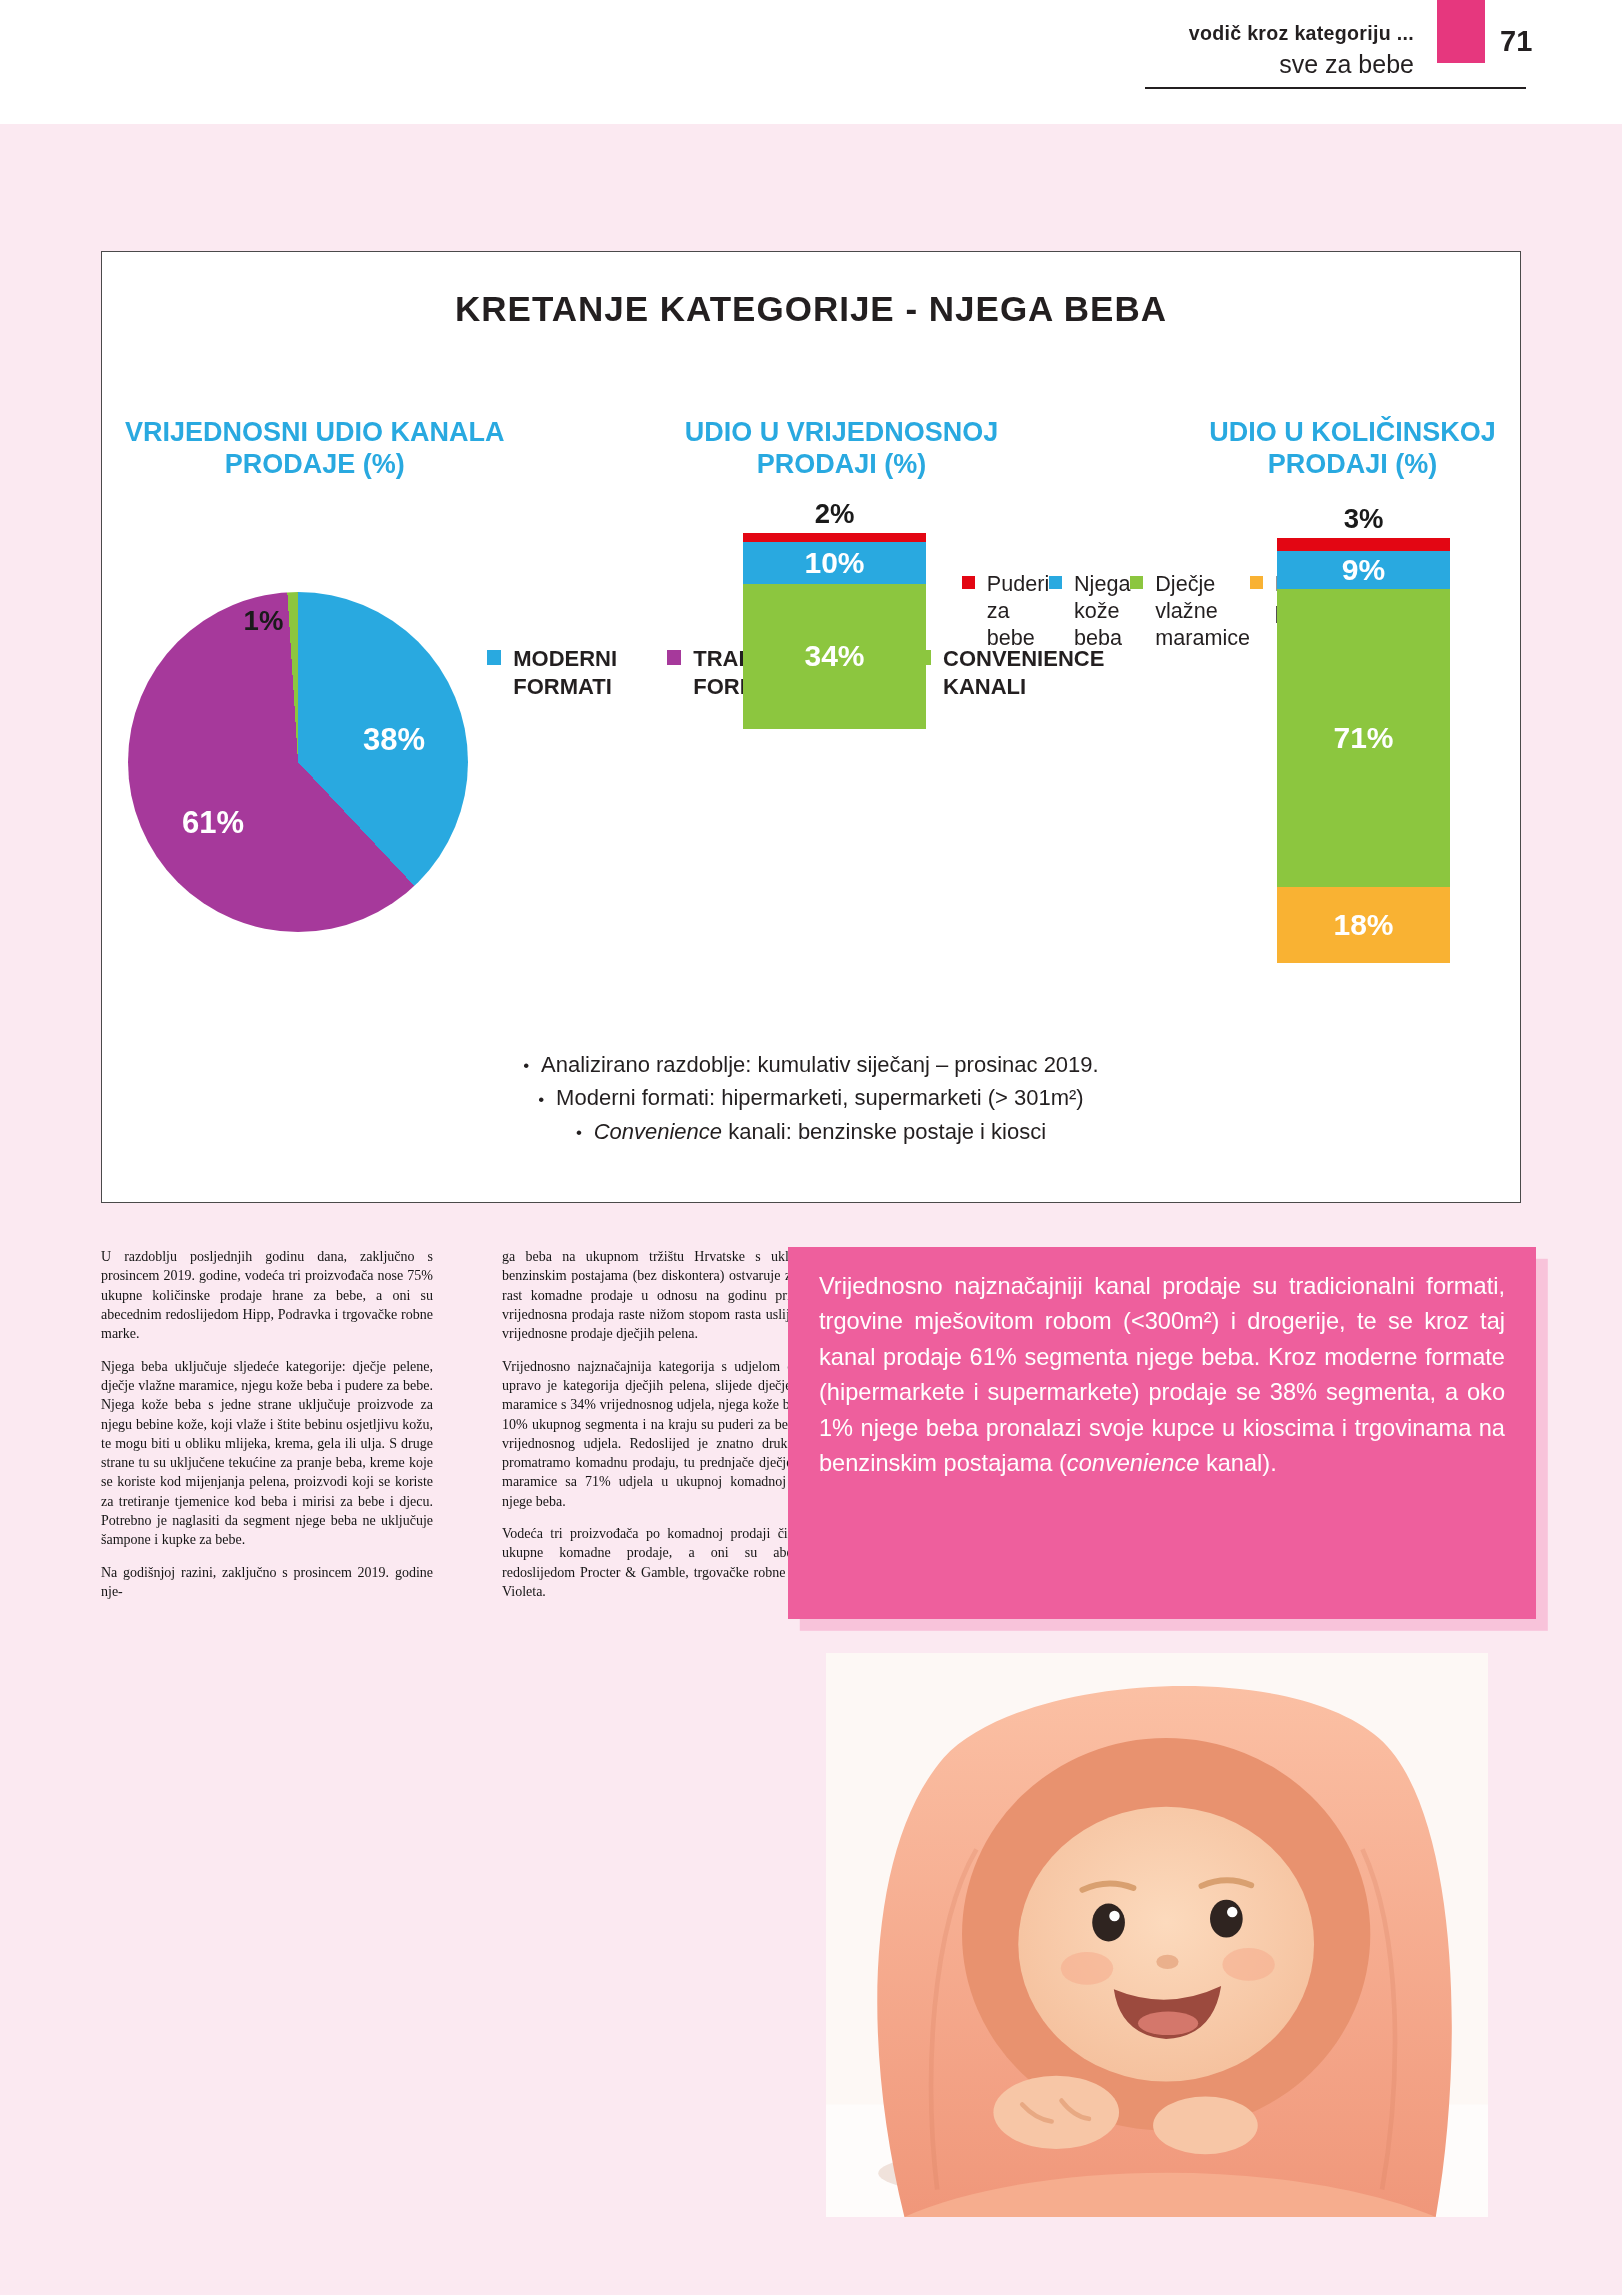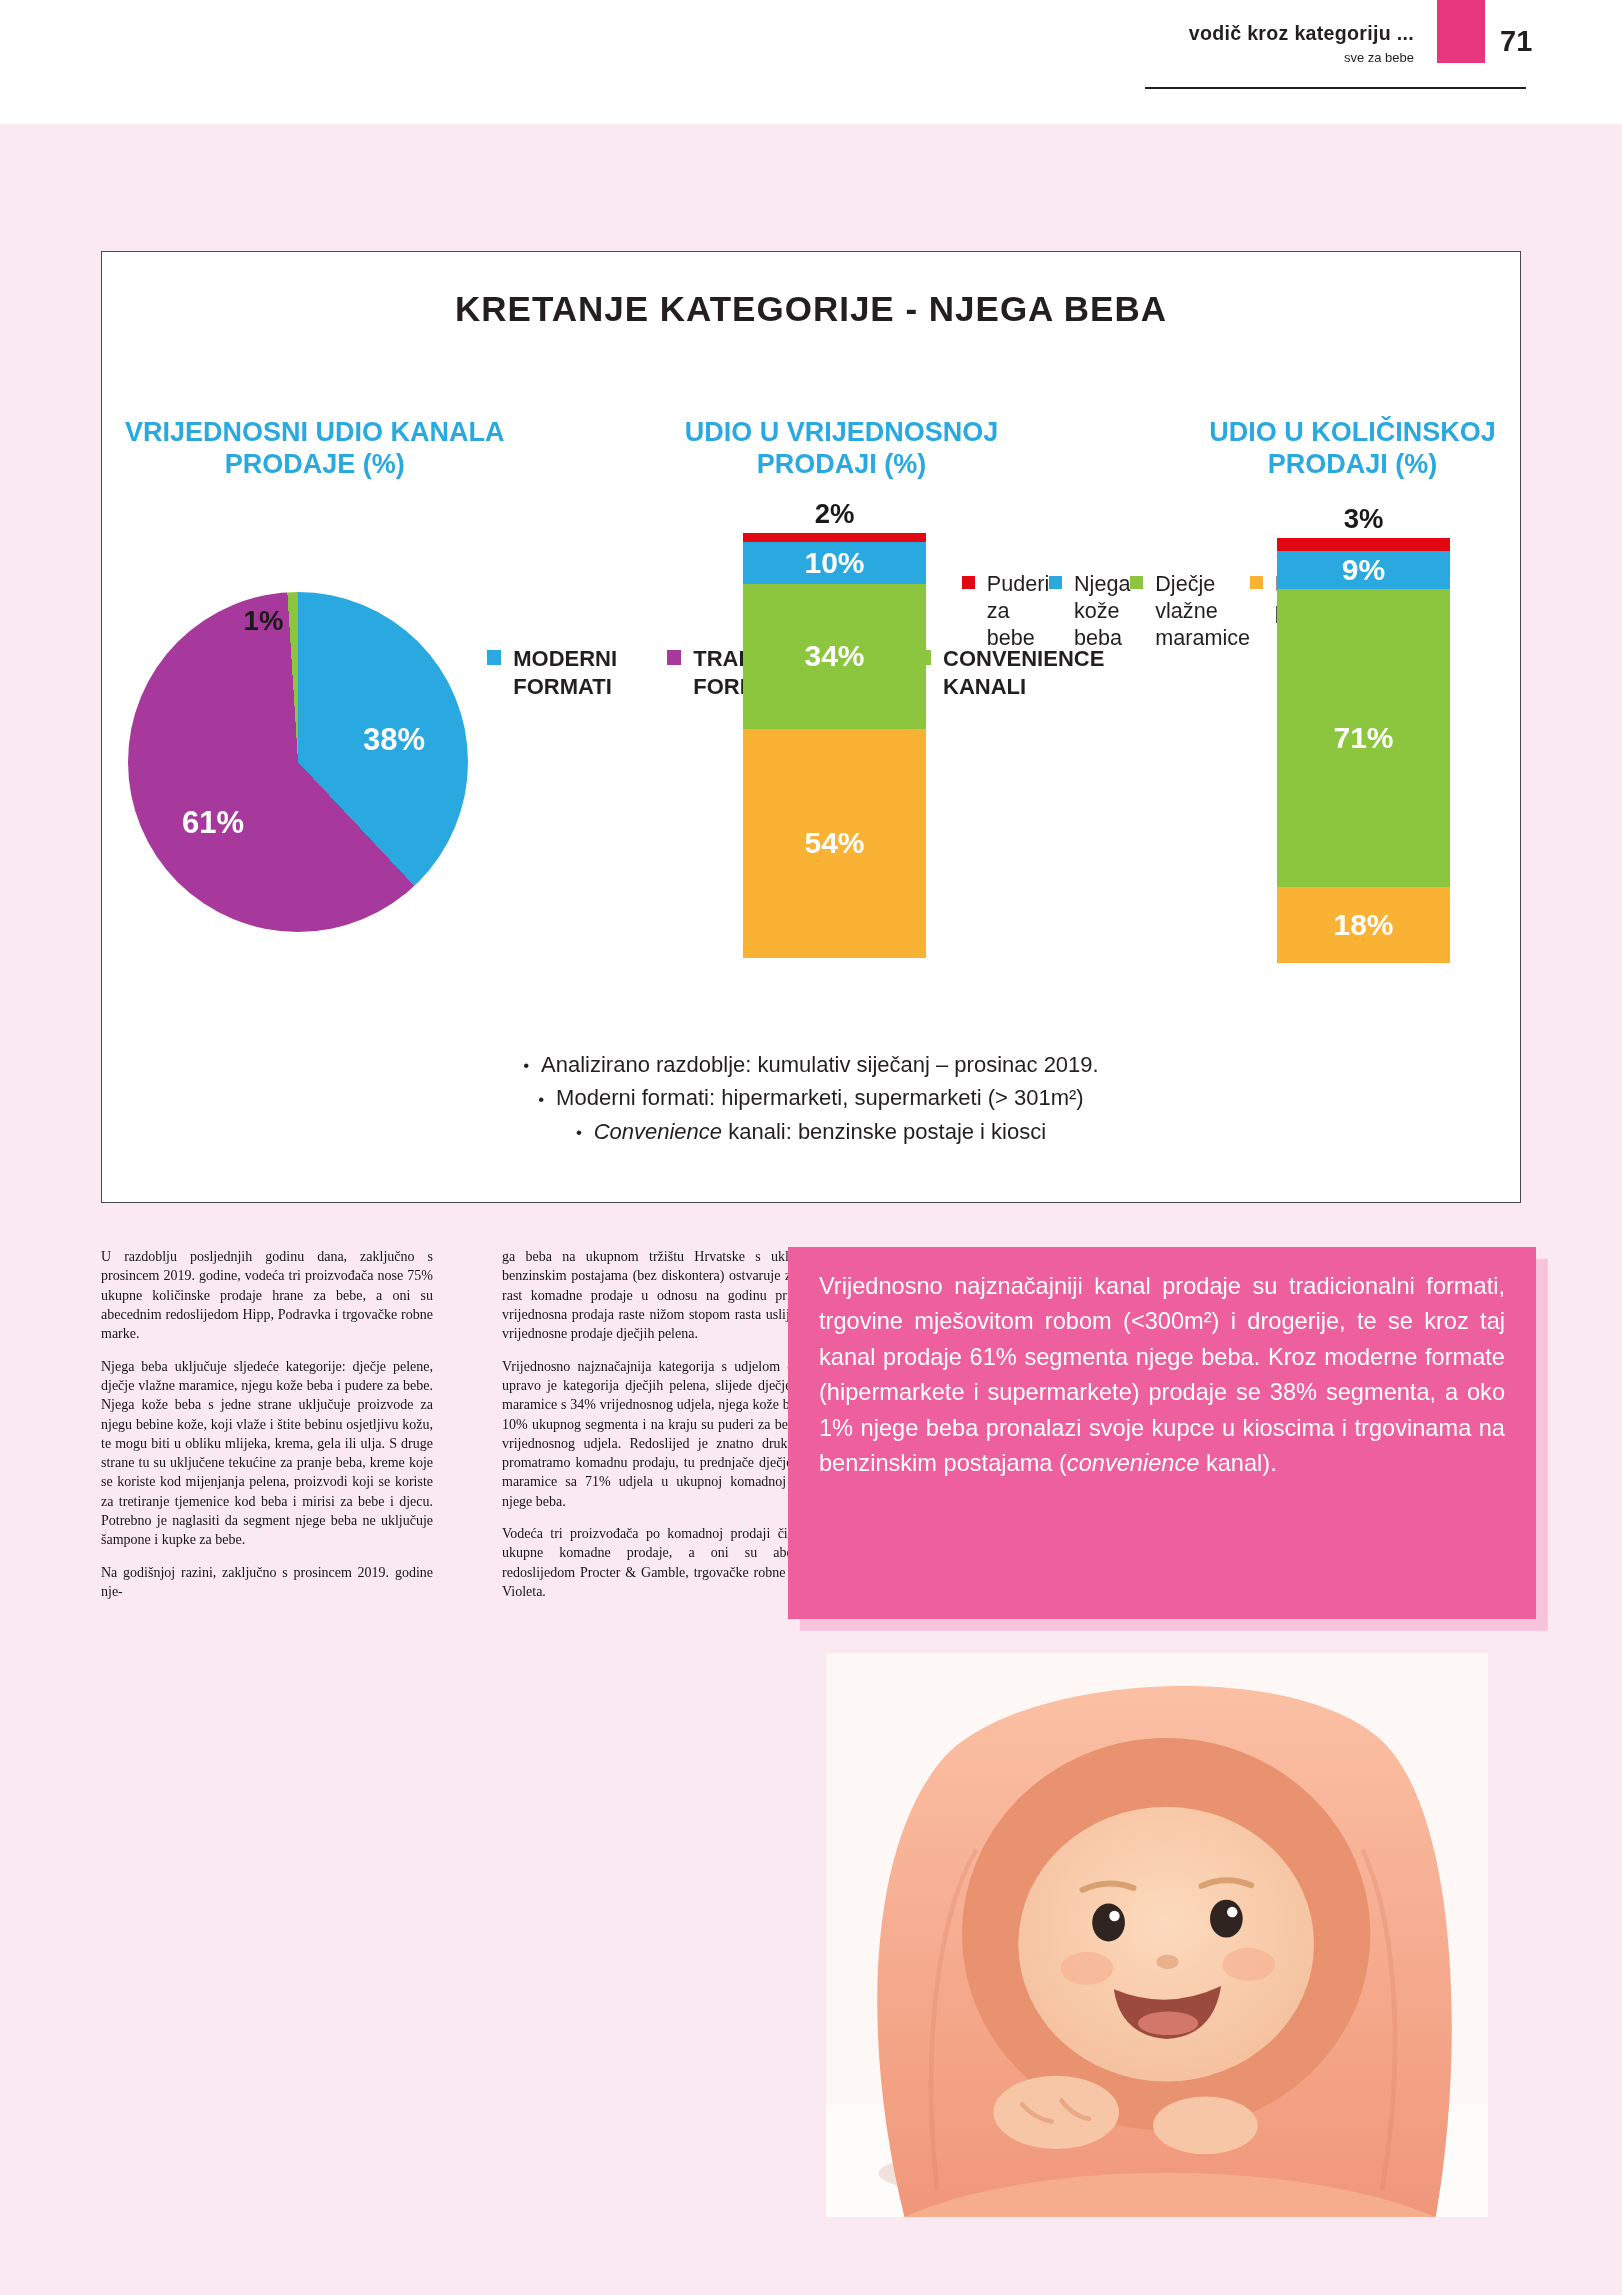--- a/index.html
+++ b/index.html
@@ -8,21 +8,21 @@
     position: relative; width: 1623px; height: 2295px;
     background: #fbe9f1; overflow: hidden;
     font-family: "Liberation Sans", sans-serif; color: #231f20;
   }
 
   
   .top-band { position: absolute; top: 0; left: 0; width: 100%; height: 124px; background: #ffffff; }
   .header-rule { position: absolute; top: 87px; left: 1145px; width: 381px; height: 2px; background: #231f20; }
   .header-text { position: absolute; top: 22px; right: 209px; text-align: right; }
   .header-title { font-size: 19.6px; font-weight: bold; letter-spacing: 0.3px; }
-  .header-sub { font-size: 13px; margin-top: 5.2px; }
+  .header-sub { font-size: 25px; margin-top: 5.2px; }
   .accent-tab { position: absolute; top: 0; left: 1437px; width: 48px; height: 63px; background: #e6377e; }
   .page-number { position: absolute; top: 25px; left: 1500px; font-size: 29px; font-weight: bold; }
 
   
   .panel {
     position: absolute; left: 101px; top: 251px; width: 1420px; height: 952px;
     background: #ffffff; border: 1.3px solid #4a4a4a;
   }
   .panel-title {
     position: absolute; top: 37px; left: 0; width: 100%; text-align: center;
@@ -128,23 +128,20 @@
 
     <div class="bar bar1">
       <div class="bar-top-label">2%</div>
       <div class="bar-stack">
           <div class="bar-seg" style="height: 2%; background: rgb(227, 6, 19);"></div>
           <div class="bar-seg" style="height: 10%; background: rgb(41, 169, 224);">
             <span class="seg-label">10%</span>
           </div>
           <div class="bar-seg" style="height: 34%; background: rgb(140, 198, 63);">
             <span class="seg-label">34%</span>
-          </div>
-          <div class="bar-seg" style="height: 54%; background: rgb(249, 178, 51);">
-            <span class="seg-label">54%</span>
           </div>
         </div>
     </div>
 
     <div class="legend legend-bars">
       <div class="legend-item">
         <span class="swatch" style="background: rgb(227, 6, 19);"></span>
         <span class="legend-text">Puderi za bebe</span>
       </div>
       <div class="legend-item">

